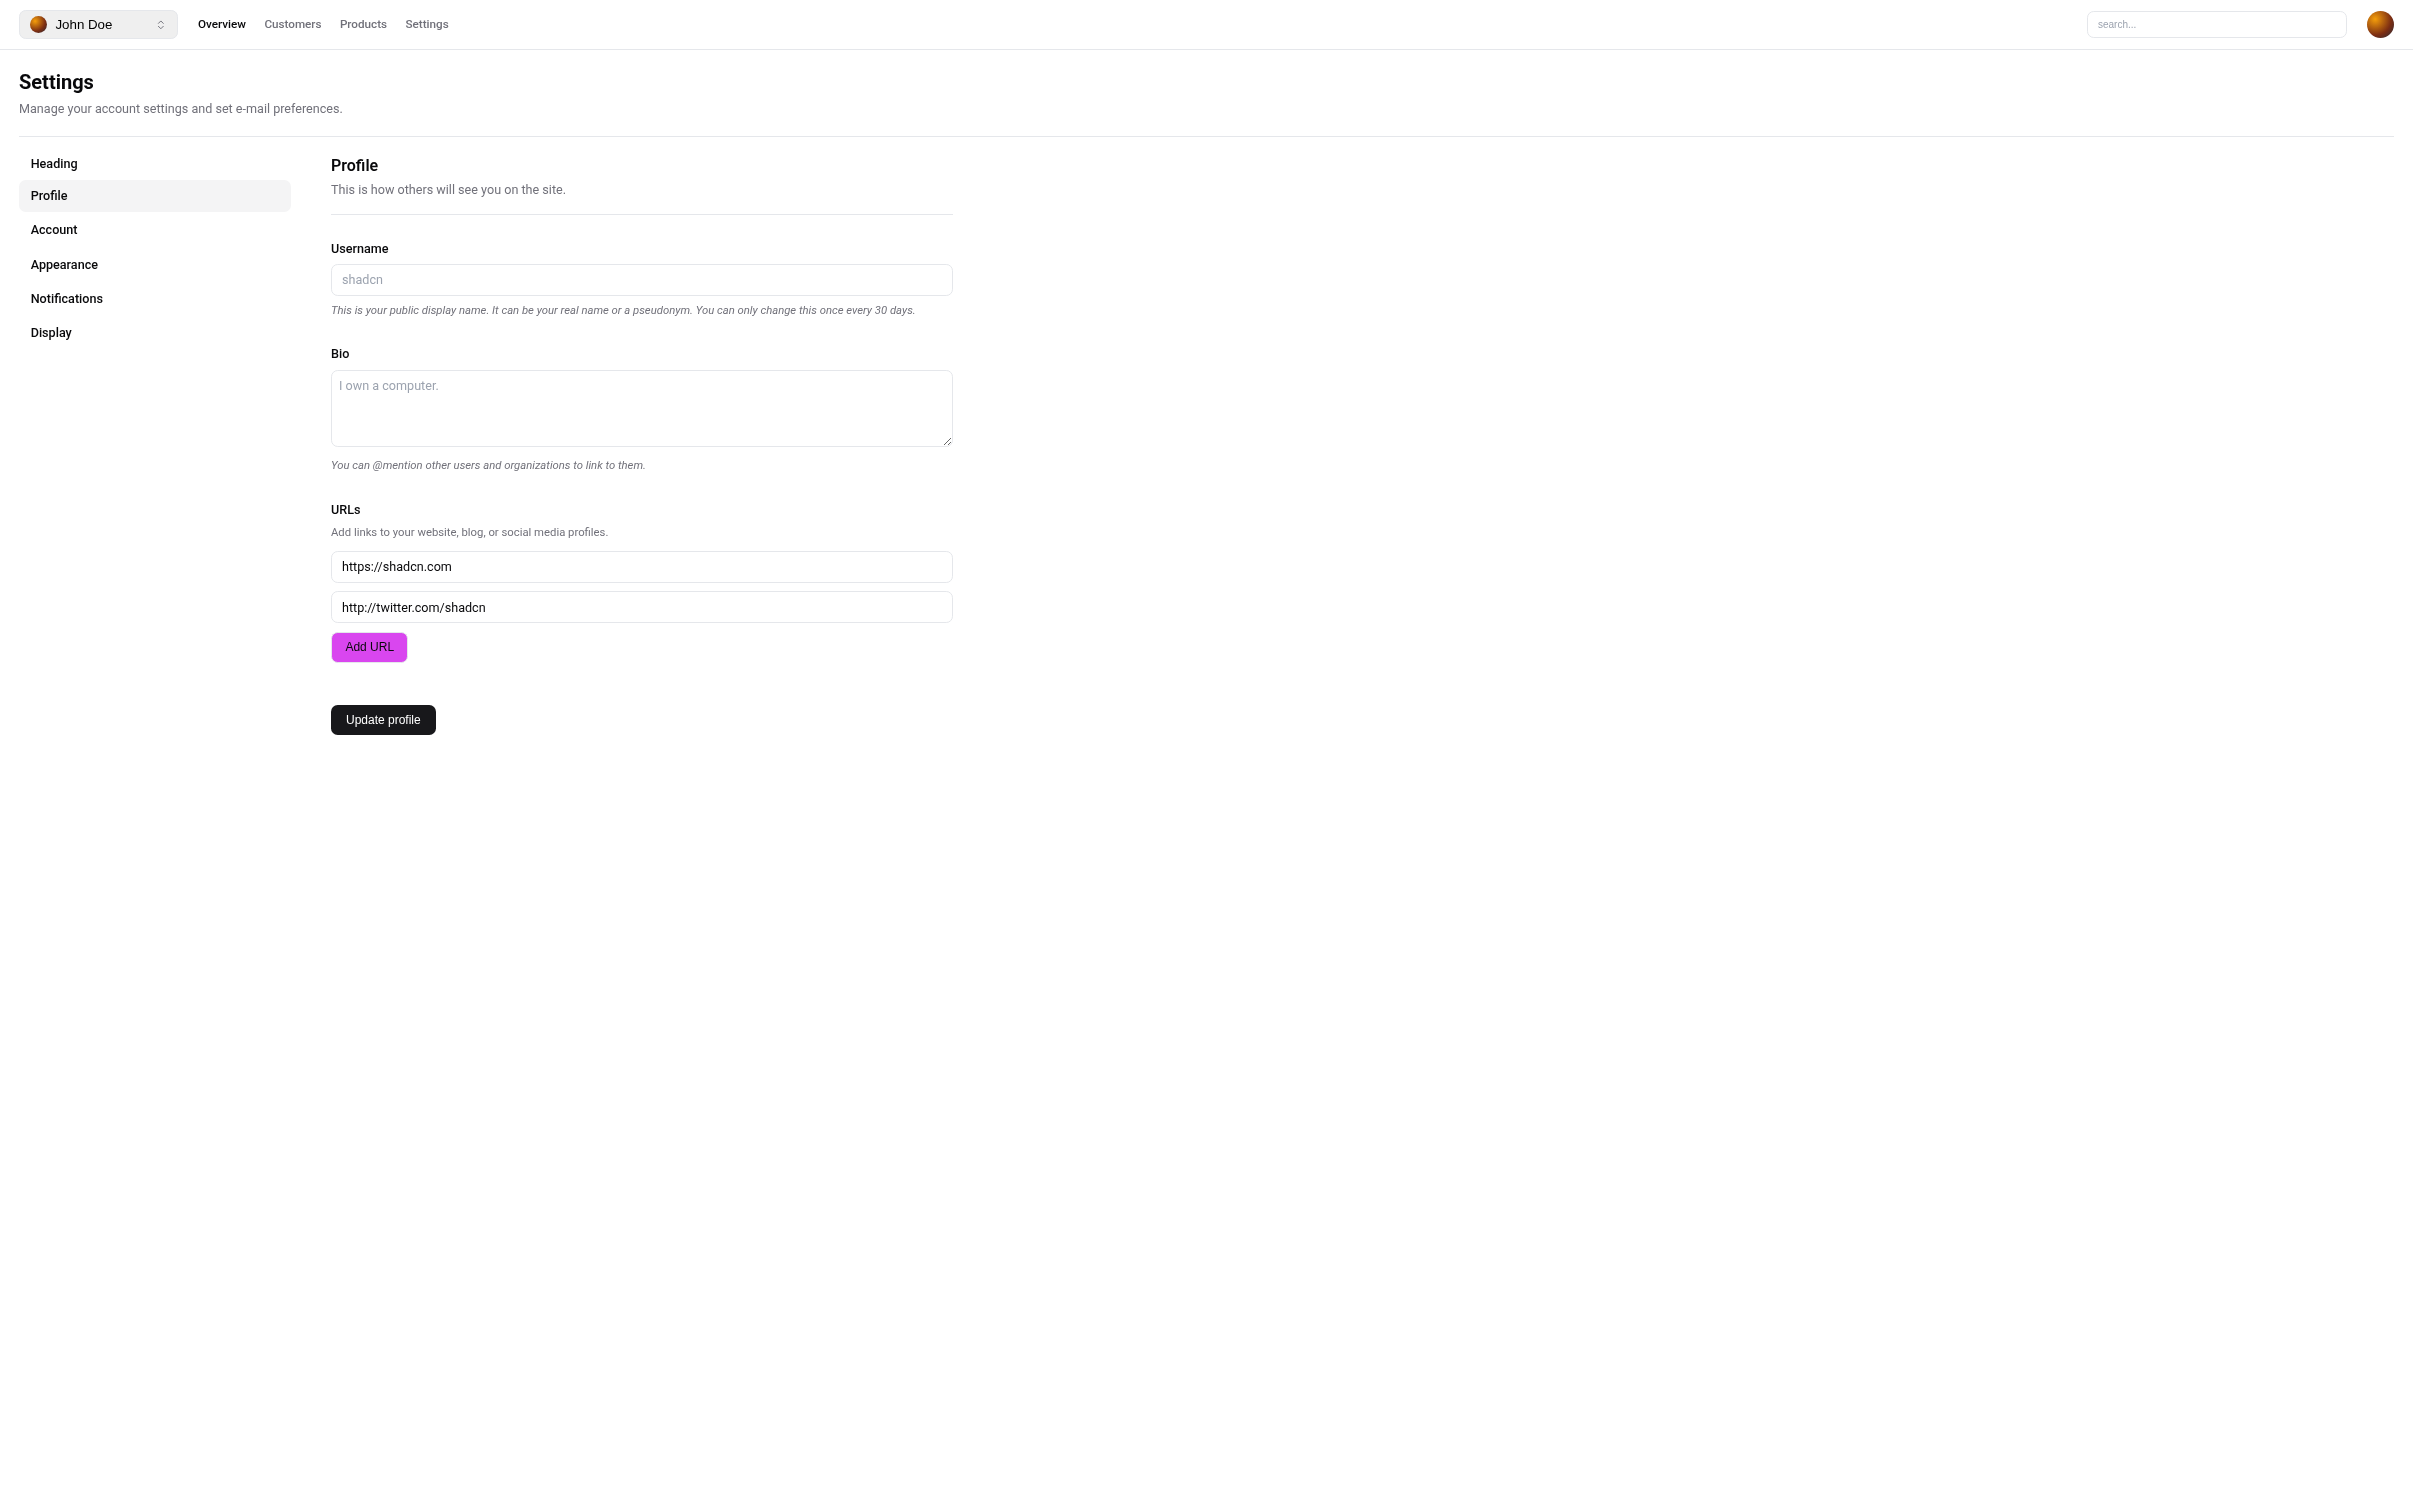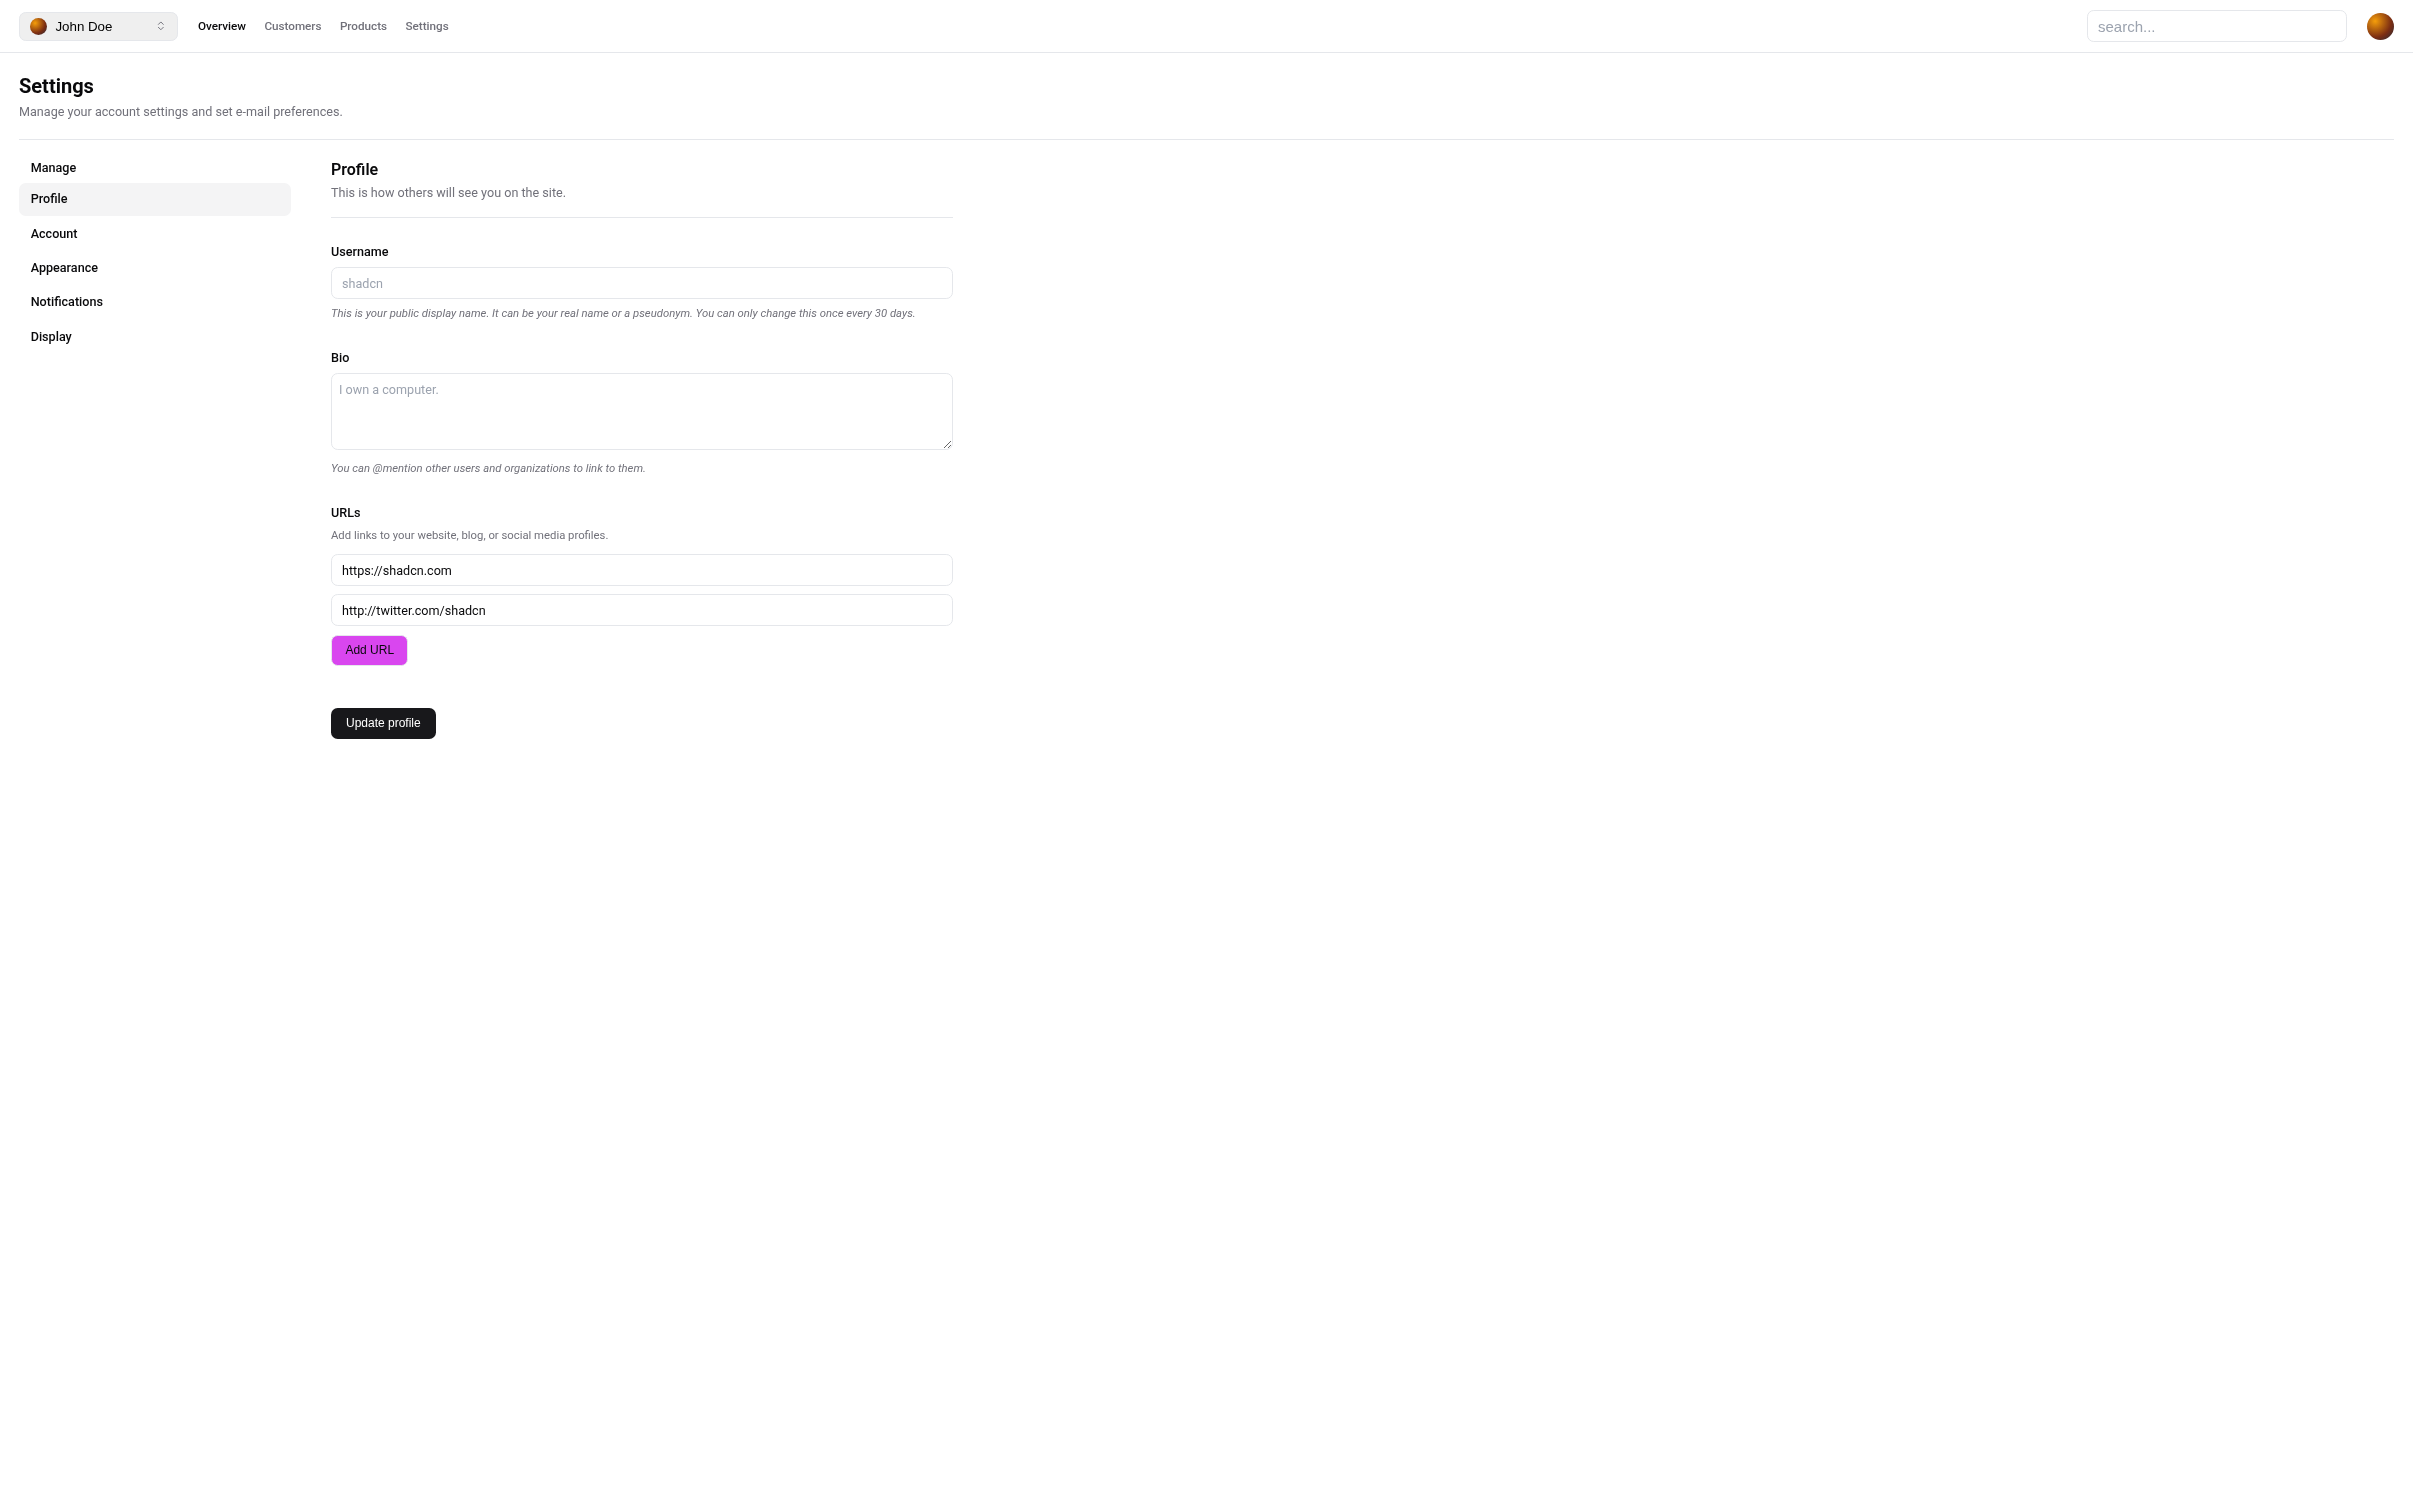--- a/index.html
+++ b/index.html
@@ -56,21 +56,21 @@
     font-weight: 500;
     cursor: pointer;
   }
   .nav a.active { color: #09090b; }
   .spacer { flex: 1; }
   .search-input {
     border: 0.8px solid #e5e7eb;
     border-radius: 6.7px;
     padding: 6.7px 10px;
     min-width: 260px;
-    font-size: 15px;
+    font-size: 10px;
     outline: none;
     color: #09090b;
   }
   .search-input::placeholder { color: #9ca3af; }
   .chevrons-icon svg { display: block; }
   .page {
     padding: 18.4px 19px 84px;
   }
   .page h1 {
     font-size: 20px;
@@ -228,21 +228,21 @@
   <div class="avatar-lg"></div>
 </div>
 
 <div class="page">
   <h1>Settings</h1>
   <p class="page-sub">Manage your account settings and set e-mail preferences.</p>
   <hr class="divider">
 
   <div class="content">
     <aside class="sidebar">
-      <div class="sidebar-heading">Manage</div>
+      <div class="sidebar-heading">Heading</div>
       <a class="side-item active">Profile</a>
       <a class="side-item">Account</a>
       <a class="side-item">Appearance</a>
       <a class="side-item">Notifications</a>
       <a class="side-item">Display</a>
     </aside>
 
     <main class="main">
       <h2 class="section-title">Profile</h2>
       <p class="section-sub">This is how others will see you on the site.</p>

